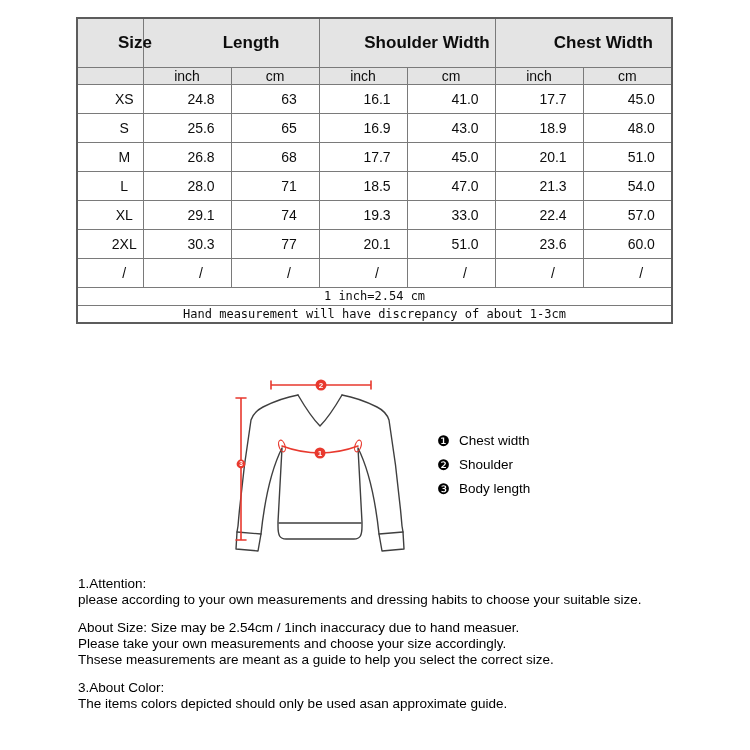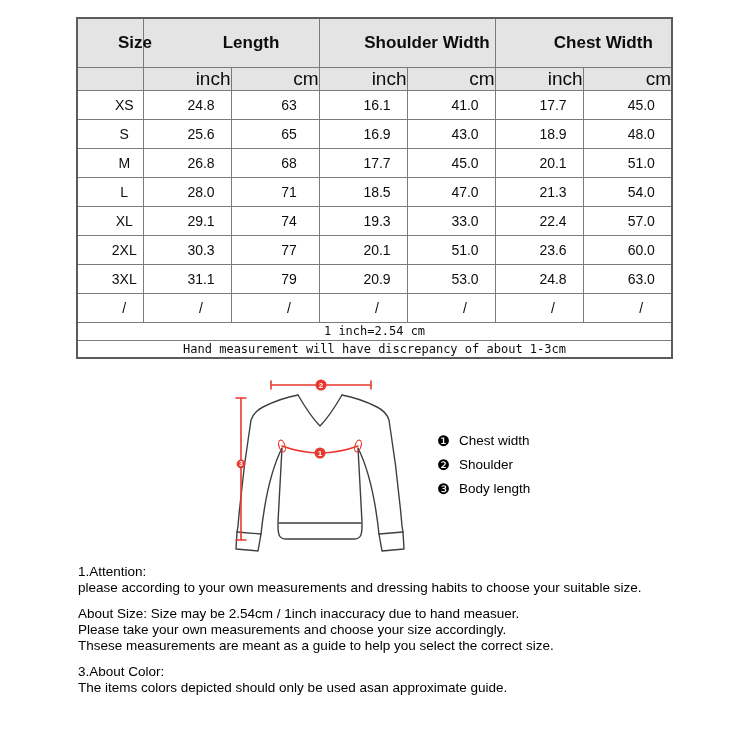--- a/index.html
+++ b/index.html
@@ -25,21 +25,21 @@
     border:1px solid var(--border-gray);
     text-align:center;vertical-align:middle;padding:0;
     color:#0d0d0d;
   }
   .size-table thead tr.group-row th{
     background:var(--header-gray);
     font-size:17px;font-weight:bold;height:49px;padding-left:40px;
   }
   .size-table thead tr.units-row th{
     background:var(--header-gray);
-    font-size:19px;font-weight:normal;height:15px;text-align:right;
+    font-size:14px;font-weight:normal;height:15px;
   }
   .size-table tbody td{
     font-size:14px;height:29px;background:#fff;padding-left:28px;
   }
   .size-table tfoot td{
     font-family:"DejaVu Sans Mono", monospace;
     font-size:12px;height:18px;background:#fff;
   }
   
   .diagram-wrap{
@@ -55,21 +55,21 @@
     position:absolute;left:437px;top:433px;
     display:flex;flex-direction:column;gap:8px;
   }
   .legend-item{display:flex;align-items:center;gap:9px;line-height:16px;}
   .legend-symbol{font-size:14.5px;color:#000;}
   .legend-label{font-size:13.5px;color:#000;}
   
   .notes-area{
     position:absolute;left:78px;top:564px;width:620px;
   }
-  .notes-section{margin:0 0 10px 0;}
+  .notes-section{margin:12px 0 10px 0;}
   .notes-section p{margin:0;font-size:13.5px;line-height:16px;color:#000;}
 </style>
 </head>
 <body>
 
 <table class="size-table">
   <colgroup>
     <col style="width:66px">
     <col style="width:88px">
       <col style="width:88px">
@@ -150,29 +150,20 @@
       <tr>
         <td>2XL</td>
         <td>30.3</td>
         <td>77</td>
         <td>20.1</td>
         <td>51.0</td>
         <td>23.6</td>
         <td>60.0</td>
       </tr>
 
-      <tr>
-        <td>3XL</td>
-        <td>31.1</td>
-        <td>79</td>
-        <td>20.9</td>
-        <td>53.0</td>
-        <td>24.8</td>
-        <td>63.0</td>
-      </tr>
 
       <tr>
         <td>/</td>
         <td>/</td>
         <td>/</td>
         <td>/</td>
         <td>/</td>
         <td>/</td>
         <td>/</td>
       </tr>

